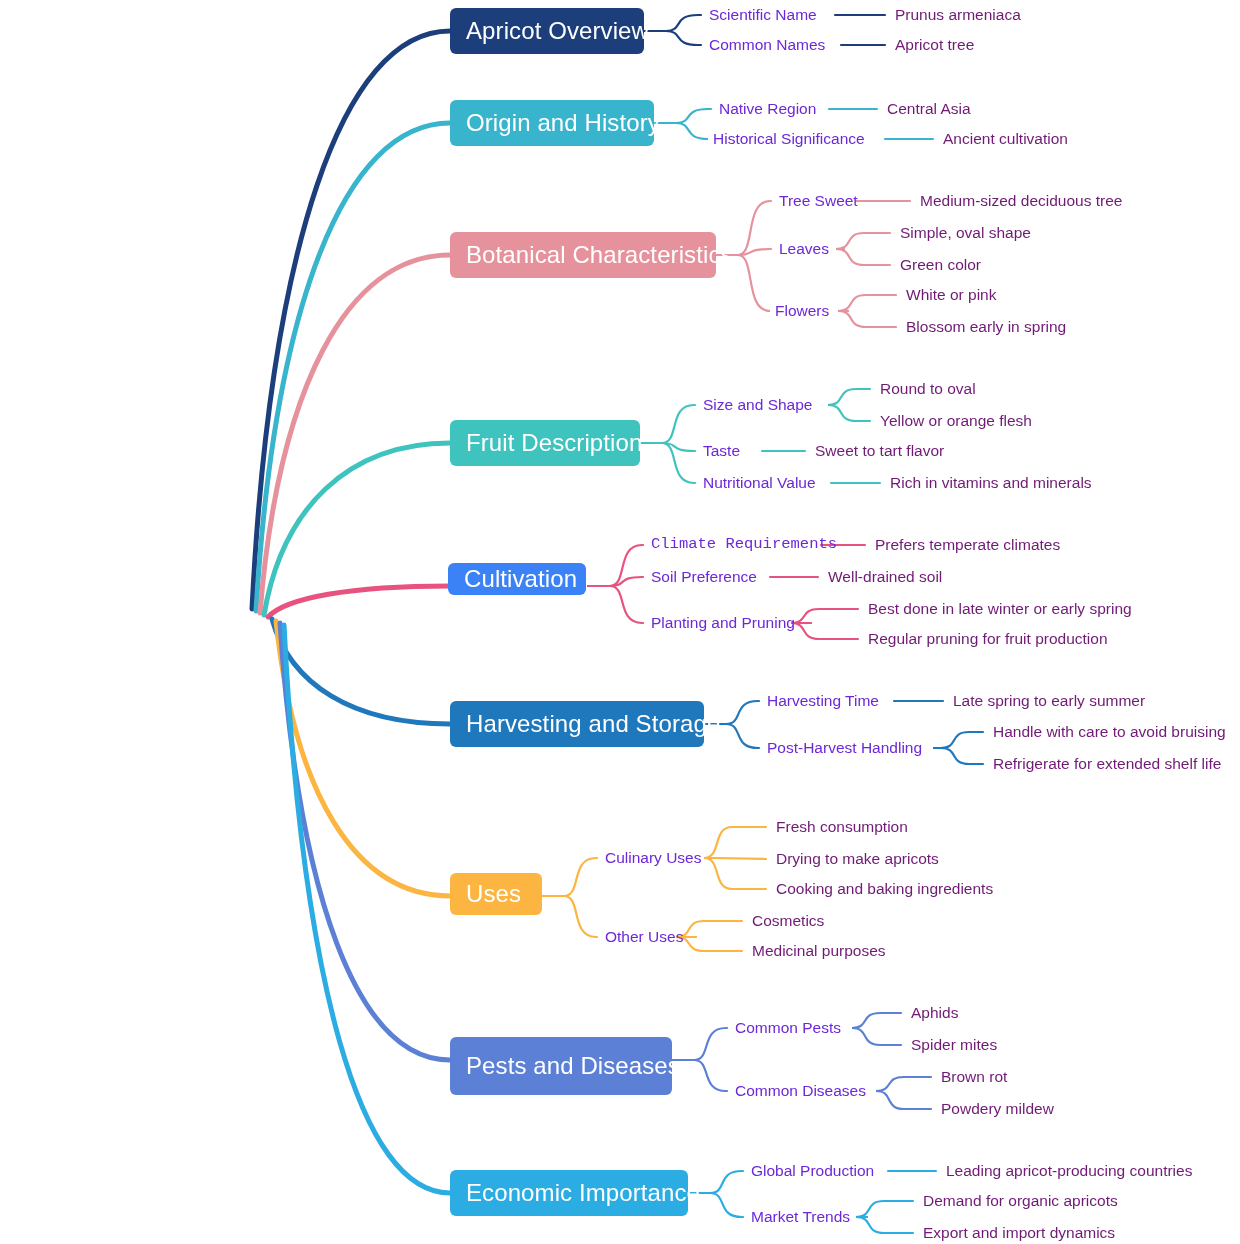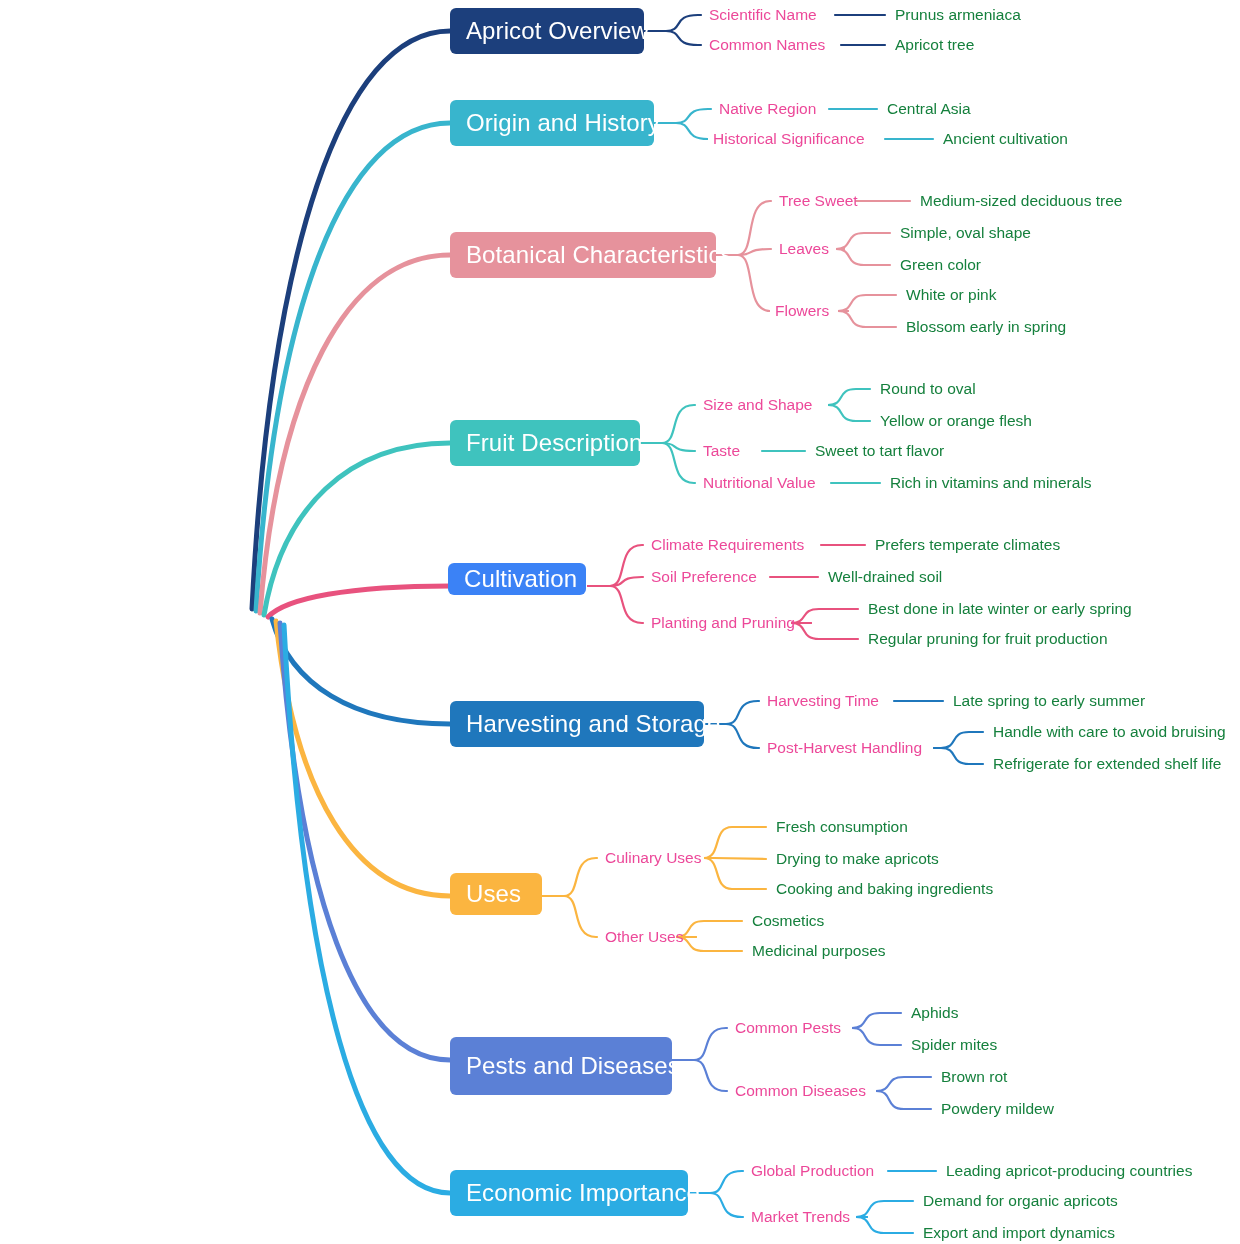--- a/index.html
+++ b/index.html
@@ -65,22 +65,22 @@
     white-space: nowrap;
     box-sizing: border-box;
   }
   .leaf-label {
     position: absolute;
     color: #4a4a4a;
     font-size: 15.5px;
     white-space: nowrap;
     line-height: 1;
   }
-  .leaf-label.lvl2 { color: #ec4899; }
-  .leaf-label.lvl3 { color: #15803d; }
+  .leaf-label.lvl2 { color: #6d28d9; }
+  .leaf-label.lvl3 { color: #701a75; }
 </style>
 </head>
 <body>
 
 <div id="mindmap-root">
   <svg id="mindmap-svg" viewBox="0 0 1240 1244" xmlns="http://www.w3.org/2000/svg">
     <g id="main-branches">
         <path d="M 252 609 C 270 250.64, 341.1 31, 450 31" stroke="#1C3F7C" class="branch-curve"></path>
         <path d="M 256 611 C 274 308.44, 343.3 123, 450 123" stroke="#38B5CD" class="branch-curve"></path>
         <path d="M 260 613 C 278 391.03999999999996, 345.5 255, 450 255" stroke="#E6929C" class="branch-curve"></path>
@@ -181,21 +181,21 @@
       <div class="leaf-label lvl2" style="left: 703px; top: 397px;">Size and Shape</div>
       <div class="leaf-label lvl3" style="left: 880px; top: 381px;">Round to oval</div>
       <div class="leaf-label lvl3" style="left: 880px; top: 413px;">Yellow or orange flesh</div>
       <div class="leaf-label lvl2" style="left: 703px; top: 443px;">Taste</div>
       <div class="leaf-label lvl3" style="left: 815px; top: 443px;">Sweet to tart flavor</div>
       <div class="leaf-label lvl2" style="left: 703px; top: 475px;">Nutritional Value</div>
       <div class="leaf-label lvl3" style="left: 890px; top: 475px;">Rich in vitamins and minerals</div>
       <div class="node-box" style="left: 448px; top: 563px; width: 138px; height: 32px; background: #3b82f6;">
         <span>Cultivation</span>
       </div>
-      <div class="leaf-label lvl2" style="left: 651px; top: 537px;">Climate Requirements</div>
+      <div class="leaf-label lvl2" style="left: 651px; top: 537px; font-family: Liberation Mono, monospace;">Climate Requirements</div>
       <div class="leaf-label lvl3" style="left: 875px; top: 537px;">Prefers temperate climates</div>
       <div class="leaf-label lvl2" style="left: 651px; top: 569px;">Soil Preference</div>
       <div class="leaf-label lvl3" style="left: 828px; top: 569px;">Well-drained soil</div>
       <div class="leaf-label lvl2" style="left: 651px; top: 615px;">Planting and Pruning</div>
       <div class="leaf-label lvl3" style="left: 868px; top: 601px;">Best done in late winter or early spring</div>
       <div class="leaf-label lvl3" style="left: 868px; top: 631px;">Regular pruning for fruit production</div>
       <div class="node-box" style="left: 450px; top: 701px; width: 254px; height: 46px; background: rgb(31, 119, 188);">
         <span>Harvesting and Storage</span>
       </div>
       <div class="leaf-label lvl2" style="left: 767px; top: 693px;">Harvesting Time</div>

